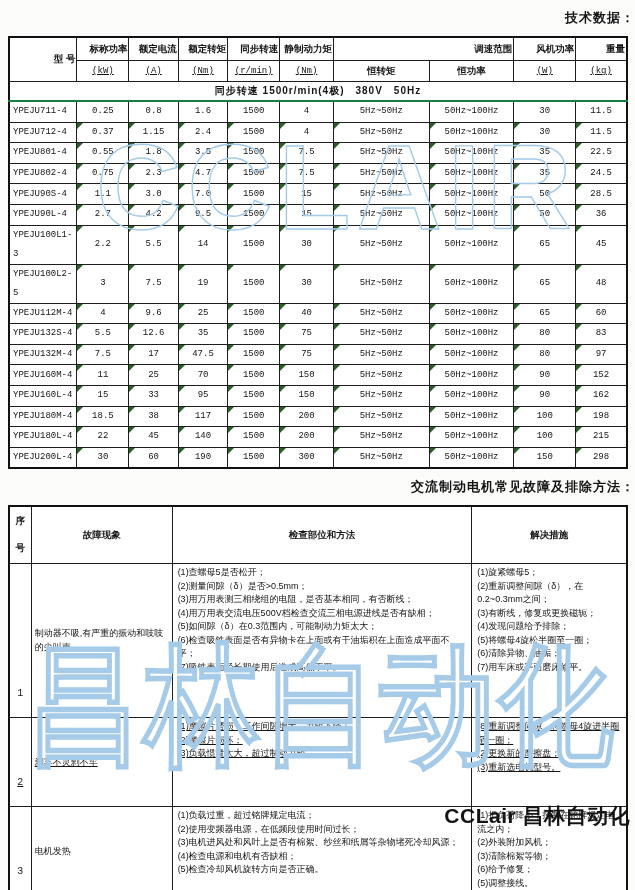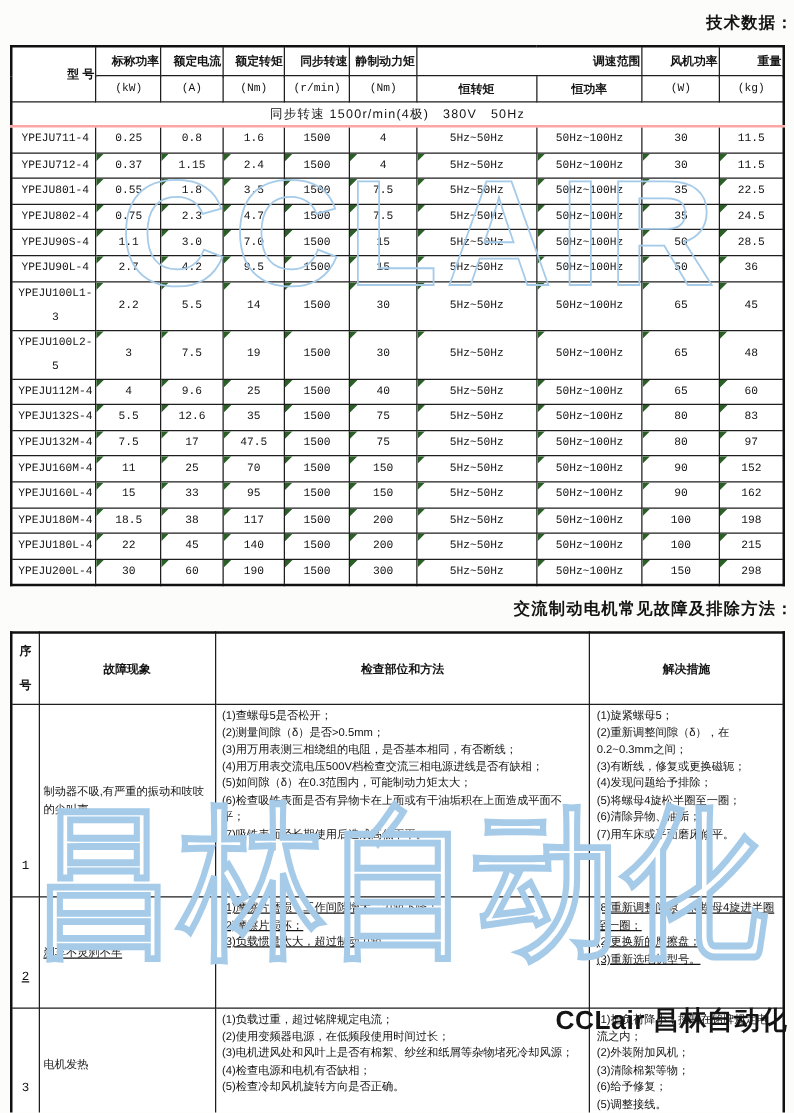--- a/index.html
+++ b/index.html
@@ -12,25 +12,25 @@
   table{border-collapse:collapse;table-layout:fixed;width:620px;margin-left:8px;background:#fff;}
   td,th{border:1px solid #1e1e1e;overflow:hidden;}
   
   .spec{border:2px solid #111;}
   .spec th{font-size:9.5px;font-weight:bold;text-align:center;padding:0 1px;}
   .spec td{font-size:9px;text-align:center;padding:0 1px;
            font-family:"Liberation Mono","DejaVu Sans Mono",monospace;}
   .spec .t-row1 th{height:22px;text-align:right;}
   .spec .t-row2 th{height:8px;margin-top:44px;}
   .spec .t-row3 th{height:20px;font-weight:normal;
-           font-family:"Liberation Mono","DejaVu Sans Mono",monospace;font-size:9px;}
-  .spec .subband td{height:18px;font-weight:normal;font-size:10px;border-bottom:2px solid #fca5a5;
+           font-family:"Liberation Mono","DejaVu Sans Mono",monospace;font-size:9px;text-decoration:underline;}
+  .spec .subband td{height:18px;font-weight:bold;font-size:10px;border-bottom:2px solid #15803d;
            font-family:"Liberation Sans","DejaVu Sans",sans-serif;letter-spacing:1px;}
   .spec tbody tr.d td{height:19.6px;line-height:19px;}
-  .spec td.model{text-align:center;padding-left:3px;}
+  .spec td.model{text-align:left;padding-left:3px;}
   
   .spec tbody tr.d:nth-child(n+3) td:nth-child(n+2){position:relative;}
   .spec tbody tr.d:nth-child(n+3) td:nth-child(n+2)::before{
     content:"";position:absolute;top:0;left:0;width:0;height:0;
     border-top:6px solid #2c5f28;border-right:6px solid transparent;}
   
   .fault{border:2px solid #111;}
   .fault th{font-size:9.5px;font-weight:bold;text-align:center;}
   .fault .h-row th{height:54px;}
   .fault td{font-size:9px;line-height:1.5;}

